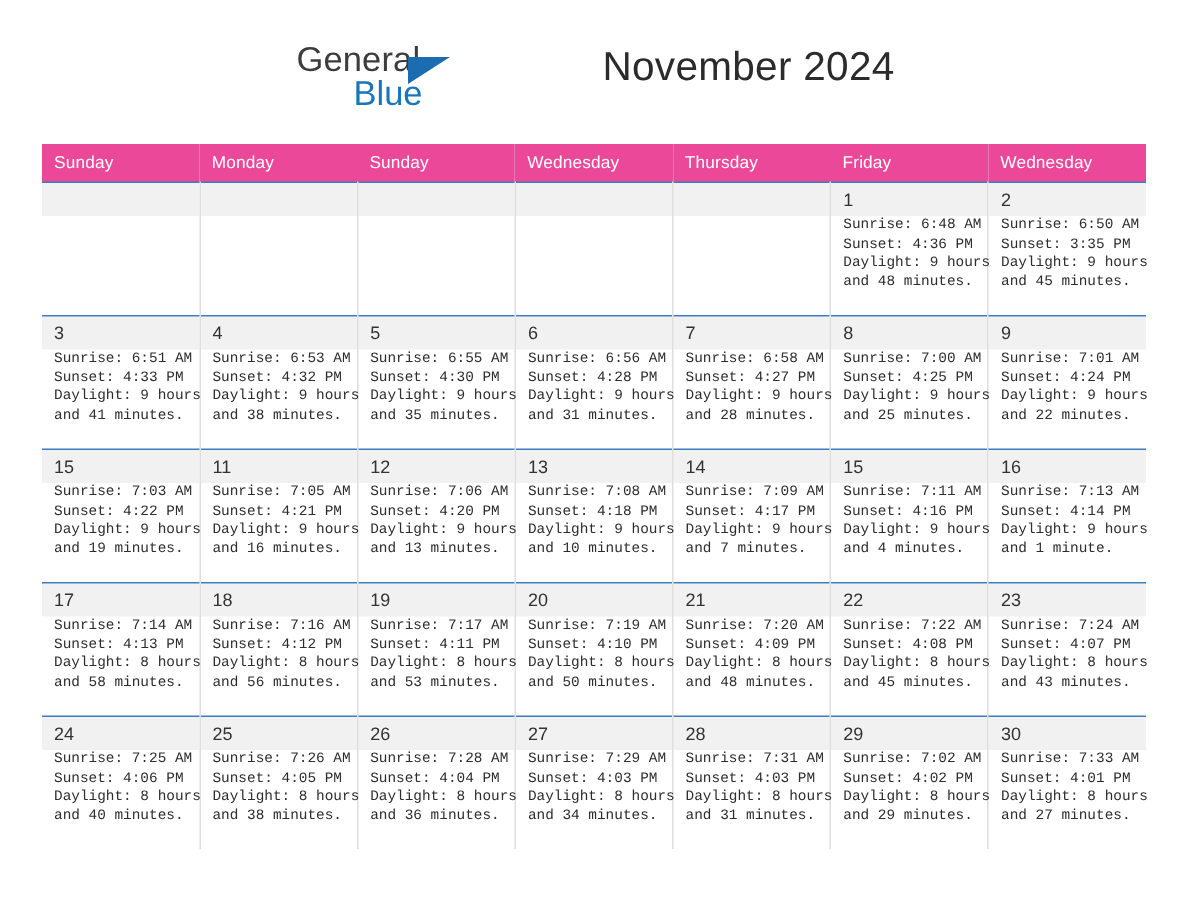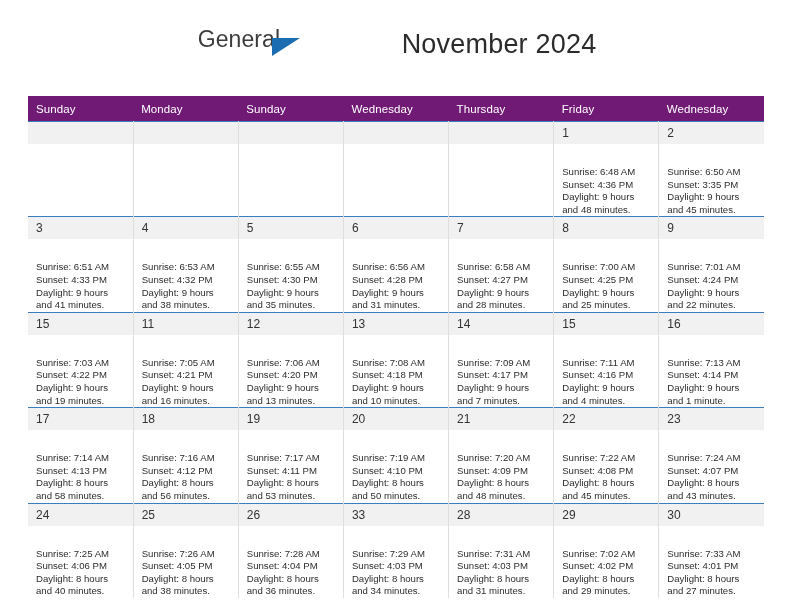--- a/index.html
+++ b/index.html
@@ -80,21 +80,21 @@
     margin-top: 7px;
   }
 
   
   .calendar {
     width: 736px;
     border-collapse: collapse;
     table-layout: fixed;
   }
   .calendar th {
-    background: #701a75;
+    background: #ec4899;
     color: #ffffff;
     font-size: 11.5px;
     font-weight: normal;
     text-align: left;
     padding: 6px 0 6px 8px;
     height: 13px;
     letter-spacing: 0.1px;
   }
   .calendar td {
     vertical-align: top;
@@ -111,38 +111,40 @@
     background: #f1f1f1;
     font-size: 12px;
     color: #333333;
     padding: 4px 0 4px 8px;
     line-height: 14px;
   }
   .daynum.empty {
     color: transparent;
   }
   .cell-body {
-    padding: 22px 6px 0 8px;
+    padding: 0 6px 0 8px;
     font-size: 9.6px;
     line-height: 12.6px;
     color: #2d2d2d;
+    font-family: Liberation Mono, monospace;
   }
   .cell-body div {
     white-space: nowrap;
   }
 </style>
 </head>
 <body>
 
 <div class="page">
 
   <div class="header">
     <div class="brand">
       <span class="brand-general">General</span>
       <span class="brand-triangle"></span>
+      <span class="brand-blue">Blue</span>
     </div>
     <div class="title-block">
       <div class="cal-title">November 2024</div>
     </div>
   </div>
 
   <table class="calendar">
     <thead>
       <tr id="weekday-row">
           <th>Sunday</th>
@@ -412,21 +414,21 @@
           <td>
             <div class="daynum">26</div>
             <div class="cell-body">
               <div>Sunrise: 7:28 AM</div>
               <div>Sunset: 4:04 PM</div>
               <div>Daylight: 8 hours</div>
               <div>and 36 minutes.</div>
             </div>
           </td>
           <td>
-            <div class="daynum">33</div>
+            <div class="daynum">27</div>
             <div class="cell-body">
               <div>Sunrise: 7:29 AM</div>
               <div>Sunset: 4:03 PM</div>
               <div>Daylight: 8 hours</div>
               <div>and 34 minutes.</div>
             </div>
           </td>
           <td>
             <div class="daynum">28</div>
             <div class="cell-body">

